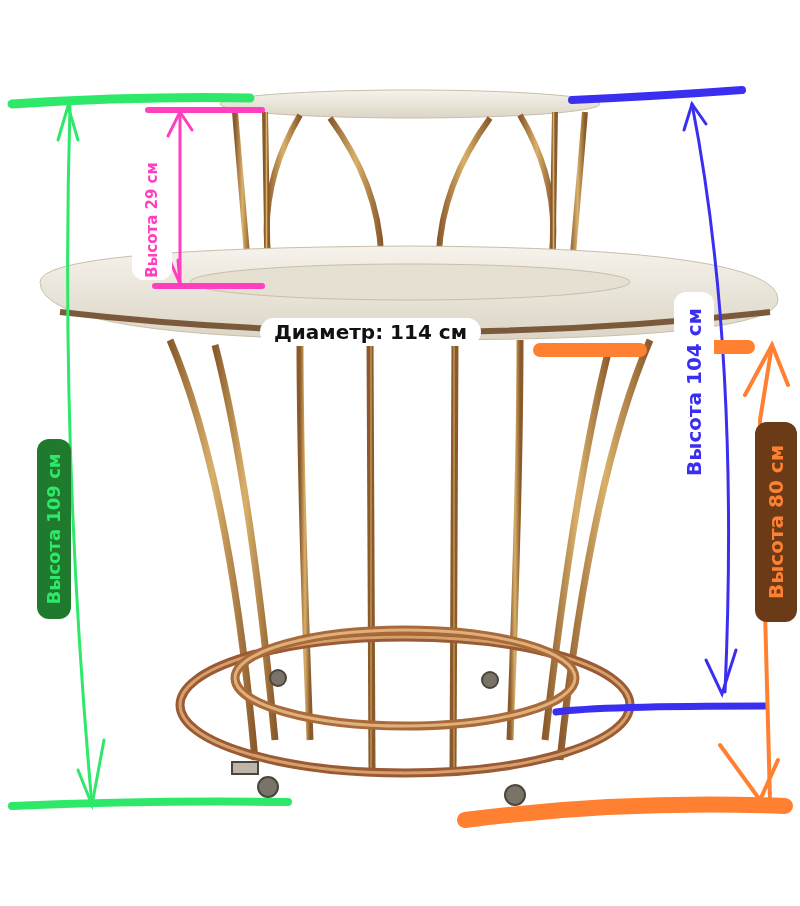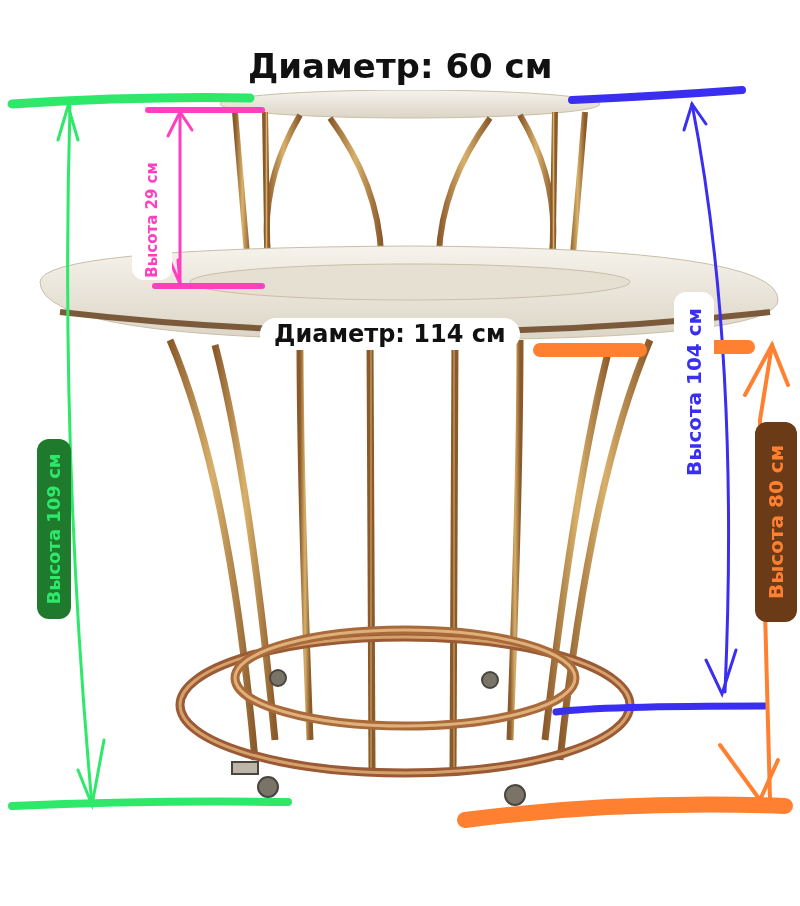--- a/index.html
+++ b/index.html
@@ -109,23 +109,22 @@
     <g stroke="#ff8030" stroke-linecap="round" fill="none">
       <path d="M540 350 L640 350" stroke-width="14"></path>
       <path d="M715 347 L748 347" stroke-width="14"></path>
       <path d="M465 820 Q620 800 785 806" stroke-width="16"></path>
       <path d="M772 345 L760 420 L770 800" stroke-width="4"></path>
       <path d="M745 395 L772 345 L788 385" stroke-width="4"></path>
       <path d="M720 745 L760 800 L778 760" stroke-width="4"></path>
     </g>
   </svg>
 
-  <div class="label pill-h" style="left:228px; top:42px; font-size:34px; padding:4px 20px; border-radius:22px;">Диаметр: 60 см</div>
 
-  <div class="label pill-h" style="left:260px; top:318px; font-size:24px; border-radius:16px;">Диаметр: 114 см</div>
+  <div class="label pill-h" style="left:260px; top:318px; font-size:20px; border-radius:16px;">Диаметр: 114 см</div>
 
   <div class="vert" style="left:92px; top:200px; width:120px; height:40px; line-height:40px;
               font-size:15px; color:#ff3fbf; background:#ffffff;">Высота 29 см</div>
 
   <div class="vert" style="left:-36px; top:512px; width:180px; height:34px; line-height:34px;
               font-size:18px; color:#2ee86a; background:#1f7a2e;">Высота 109 см</div>
 
   <div class="vert" style="left:594px; top:372px; width:200px; height:40px; line-height:40px;
               font-size:20px; color:#3a2ff0; background:#ffffff;">Высота 104 см</div>
 

